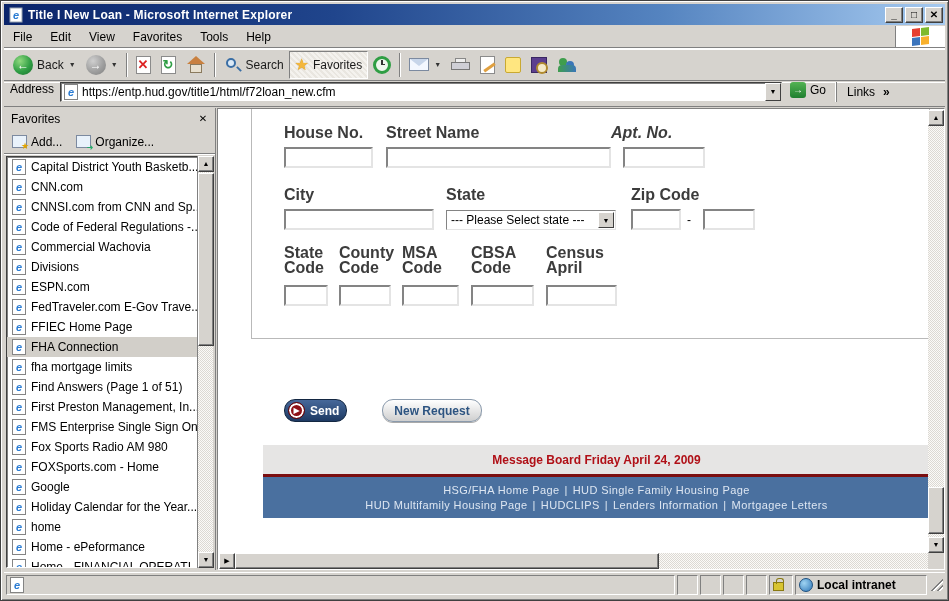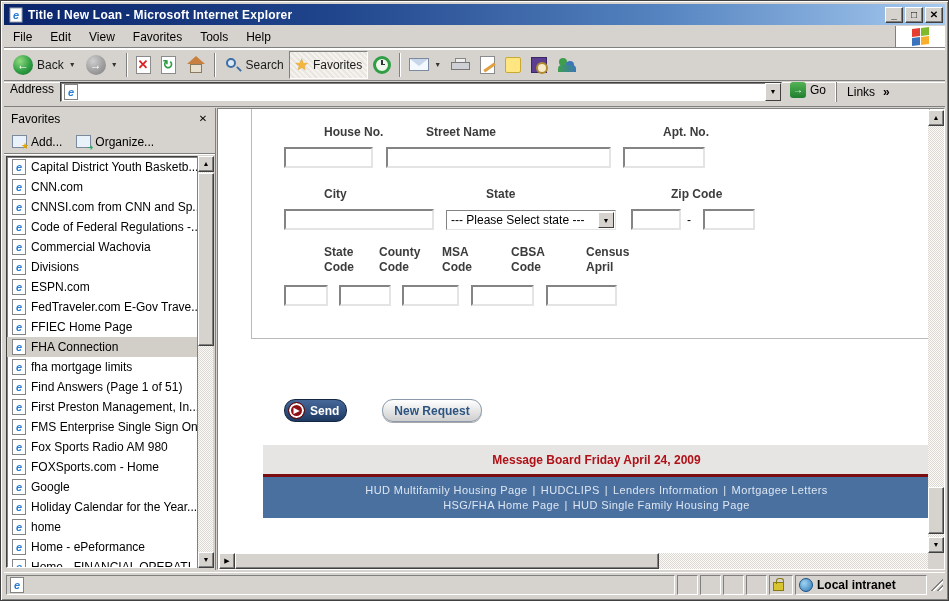--- a/index.html
+++ b/index.html
@@ -100,21 +100,21 @@
   .ie-ico{flex:0 0 auto;display:inline-flex;}
   
   .sb-scroll{position:absolute;right:2px;top:48px;bottom:2px;width:16px;background:repeating-conic-gradient(#fbfaf8 0% 25%,#dcd9d3 0% 50%);background-size:2px 2px;border-left:1px solid #808080;}
   .sbtn{position:absolute;left:0;width:16px;height:16px;background:#d6d3ce;border:1px solid;border-color:#fff #404040 #404040 #fff;
      box-shadow:inset -1px -1px 0 #808080;font-size:7px;color:#000;text-align:center;line-height:14px;}
   .sthumb{position:absolute;left:0;width:16px;background:#d6d3ce;border:1px solid;border-color:#fff #404040 #404040 #fff;box-shadow:inset -1px -1px 0 #808080;}
   
   .main{position:absolute;left:213px;top:0;right:0;bottom:0;background:#fff;border:1px solid;border-color:#808080 #fff #fff #808080;overflow:hidden;}
   .mc{position:absolute;left:0;top:0;right:16px;bottom:16px;background:#fff;}
   .formbox{position:absolute;left:33px;top:-2px;width:679px;height:232px;border:1px solid #b9b9b9;border-top:none;background:#fff;}
-  .flabel{position:absolute;font-size:12px;font-weight:bold;color:#3c3c3c;line-height:15px;margin-left:40px;}
+  .flabel{position:absolute;font-size:16px;font-weight:bold;color:#3c3c3c;line-height:15px;}
   .finput{position:absolute;height:21px;border:2px solid;border-color:#848484 #e4e4e4 #e4e4e4 #848484;background:#fff;font-size:12px;padding:0 2px;}
   .selectbox{position:absolute;height:20px;border:1px solid;border-color:#848484 #e4e4e4 #e4e4e4 #848484;background:#fff;
      display:flex;align-items:center;font-size:12px;color:#000;padding-left:4px;}
   .selectbox .sarrow{position:absolute;right:1px;top:1px;bottom:1px;width:16px;background:#d6d3ce;border:1px solid;
      border-color:#fff #404040 #404040 #fff;font-size:7px;text-align:center;line-height:15px;}
   .dash{position:absolute;font-size:12px;color:#000;}
   .send-btn{position:absolute;left:66px;top:290px;width:63px;height:23px;border-radius:11px;
      background:linear-gradient(#46689a,#1e3a63);border:1px solid #132742;display:flex;align-items:center;gap:5px;padding-left:3px;}
   .send-ico{width:17px;height:17px;border-radius:50%;background:#8f1016;border:1px solid #5d070b;color:#fff;
      font-size:8px;text-align:center;line-height:15px;box-shadow:inset 0 0 0 2px #fff;}
@@ -250,20 +250,21 @@
     </div>
   </div>
 
   <div class="addressbar">
     <span class="addr-label">Address</span>
     <div class="addr-field">
       <svg class="ie-mini" width="14" height="16" viewBox="0 0 14 16">
         <rect x="0.5" y="0.5" width="13" height="15" fill="#fff" stroke="#848484"></rect>
         <text x="7" y="12" font-size="11" font-weight="bold" font-style="italic" fill="#2b7cd3" text-anchor="middle">e</text>
       </svg>
+      <span class="addr-url">https://entp.hud.gov/title1/html/f72loan_new.cfm</span>
       <div class="combo-btn">▼</div>
     </div>
     <div class="go-wrap">
       <span class="go-ico">→</span>
       <span>Go</span>
     </div>
     <div class="links-wrap">
       <span>Links</span>
       <span class="chev">»</span>
     </div>
@@ -484,21 +485,21 @@
       </div>
     </div>
 
     <div class="main">
       <div class="mc">
 
         <div class="formbox"></div>
 
         <div class="flabel" style="left:66px;top:16px;">House No.</div>
         <div class="flabel" style="left:168px;top:16px;">Street Name</div>
-        <div class="flabel" style="left:405px;top:16px;">Apt. No.</div>
+        <div class="flabel" style="left:393px;top:16px;font-style:italic;">Apt. No.</div>
         <input class="finput" style="left: 66px; top: 38px; width: 89px;" value="">
         <input class="finput" style="left: 168px; top: 38px; width: 225px;" value="">
         <input class="finput" style="left: 405px; top: 38px; width: 82px;" value="">
 
         <div class="flabel" style="left:66px;top:78px;">City</div>
         <div class="flabel" style="left:228px;top:78px;">State</div>
         <div class="flabel" style="left:413px;top:78px;">Zip Code</div>
         <input class="finput" style="left: 66px; top: 100px; width: 150px;" value="">
         <div class="selectbox" style="left:228px;top:101px;width:170px;">
           <span>--- Please Select state ---</span>
@@ -525,22 +526,22 @@
         </div>
         <div class="newreq-btn">
           <span class="newreq-label">New Request</span>
         </div>
 
         <div class="msgbar">
           <span class="msgtext">Message Board Friday April 24, 2009</span>
         </div>
         <div class="redrule"></div>
         <div class="bluefooter">
+          <div class="bf-line"><span>HSG/FHA Home Page</span><span class="pipe">|</span><span>HUD Single Family Housing Page</span></div>
           <div class="bf-line"><span>HUD Multifamily Housing Page</span><span class="pipe">|</span><span>HUDCLIPS</span><span class="pipe">|</span><span>Lenders Information</span><span class="pipe">|</span><span>Mortgagee Letters</span></div>
-          <div class="bf-line"><span>HSG/FHA Home Page</span><span class="pipe">|</span><span>HUD Single Family Housing Page</span></div>
         </div>
       </div>
 
       <div class="v-scroll">
         <div class="sbtn" style="top:0;">▲</div>
         <div class="sthumb" style="top:377px;height:47px;"></div>
         <div class="sbtn" style="bottom:0;">▼</div>
       </div>
       <div class="h-scroll">
         <div class="sbtn" style="top:0;left:0;">◀</div>

